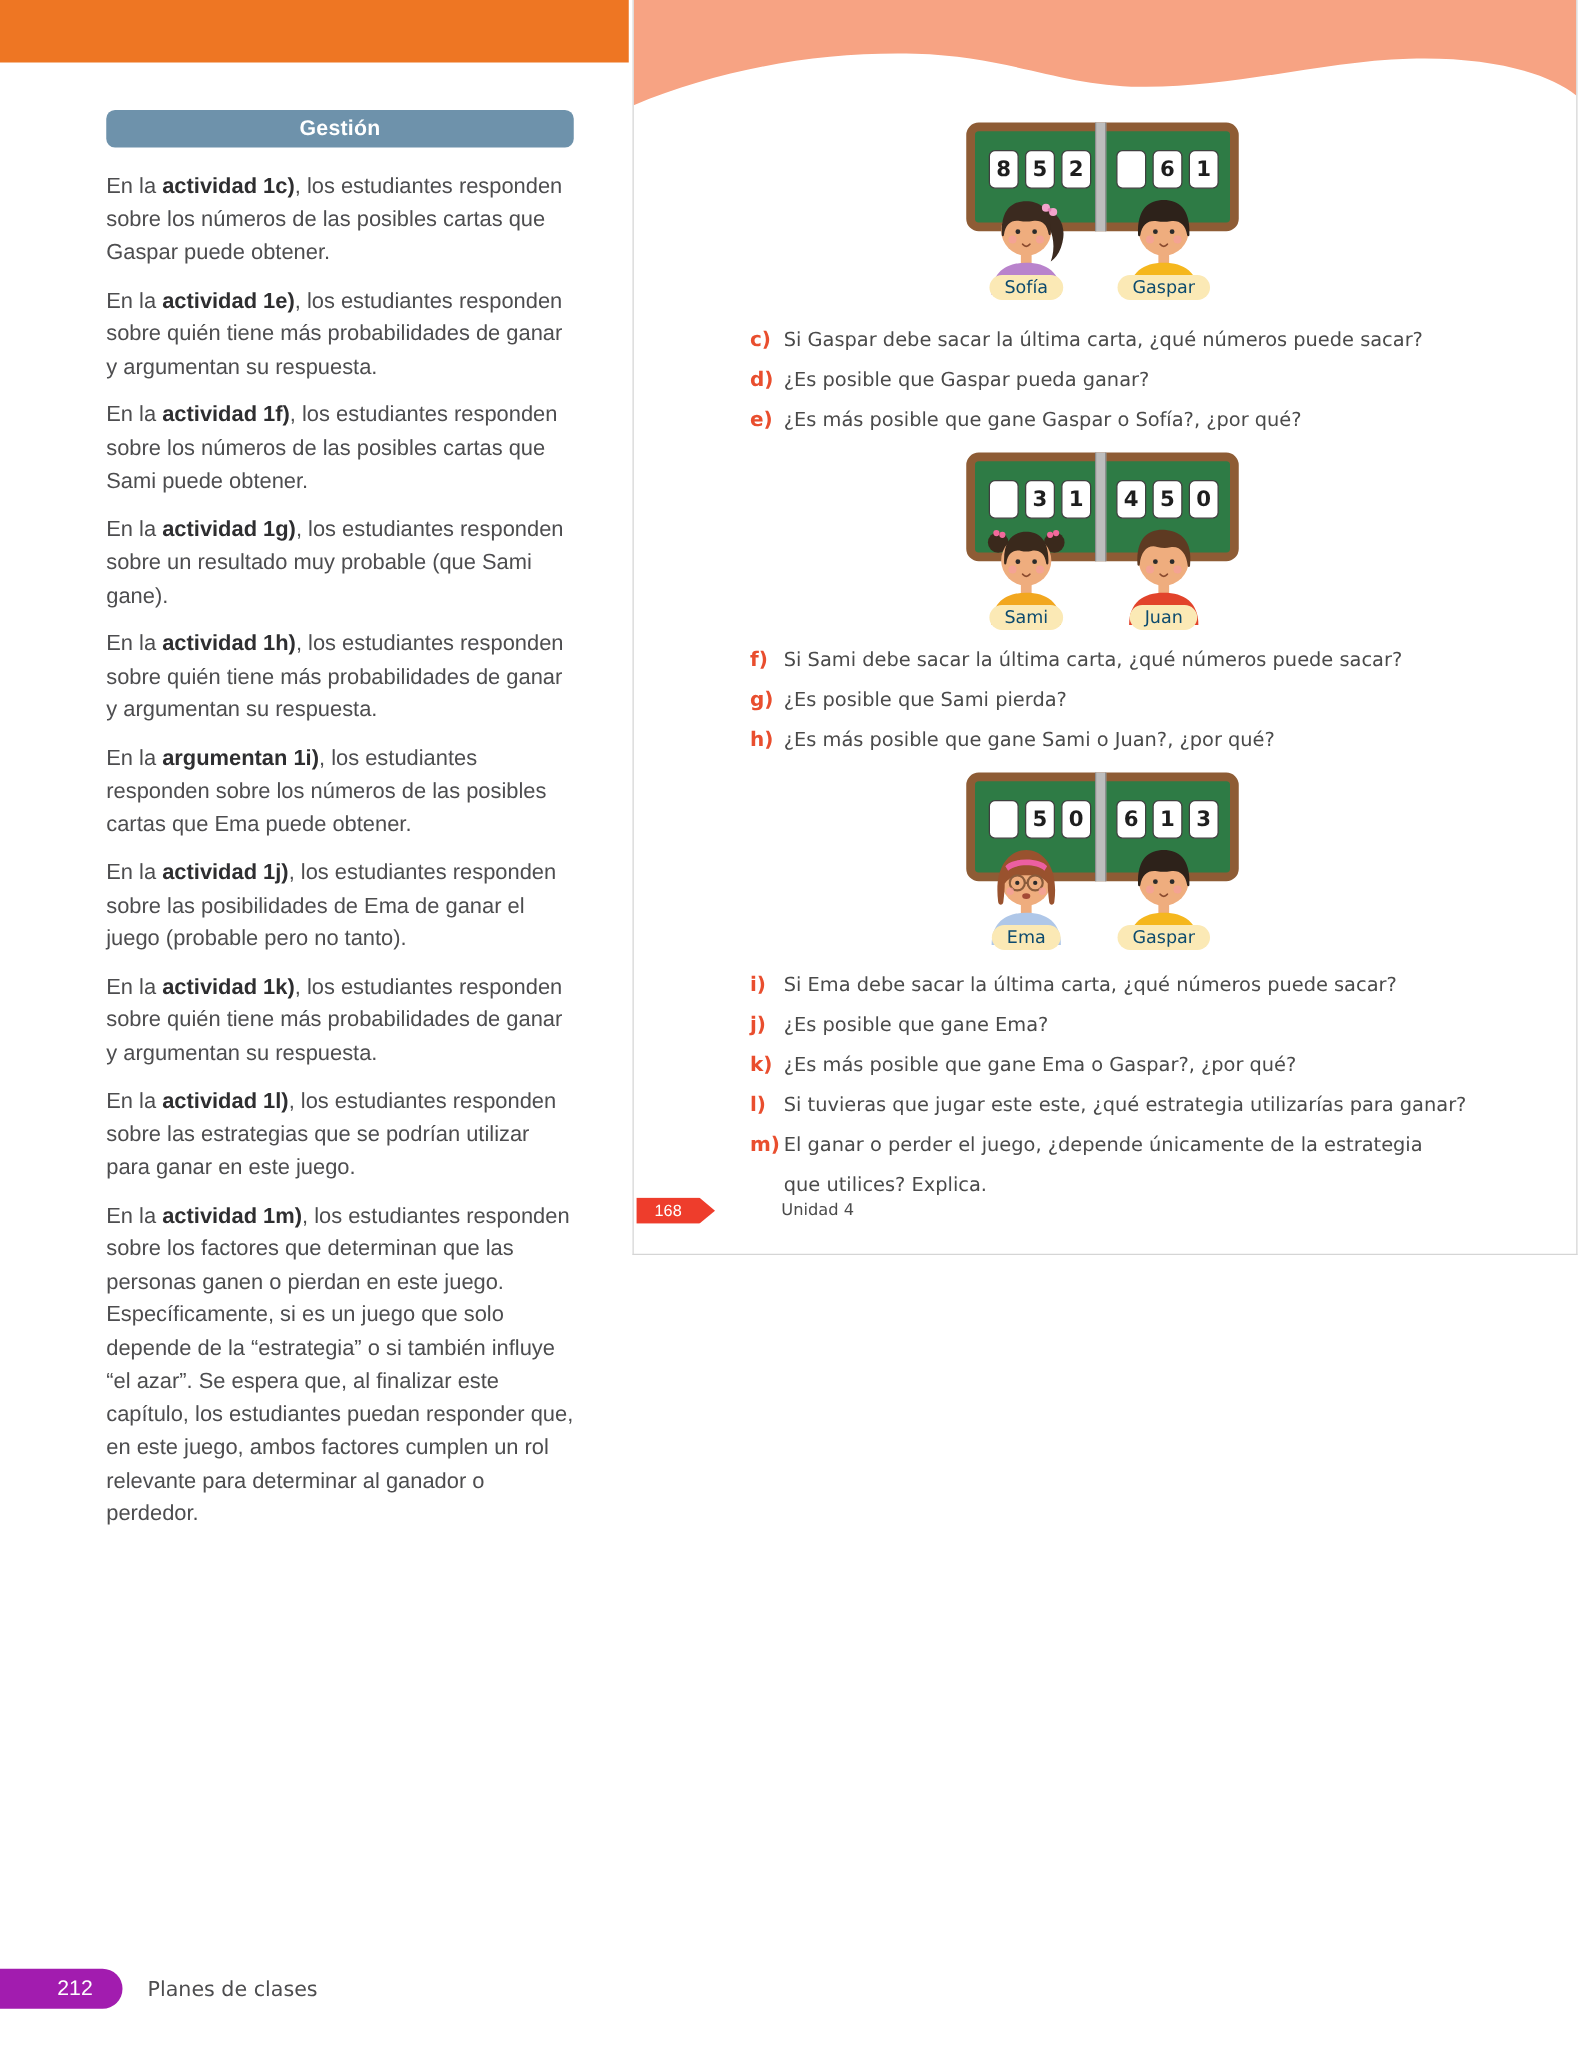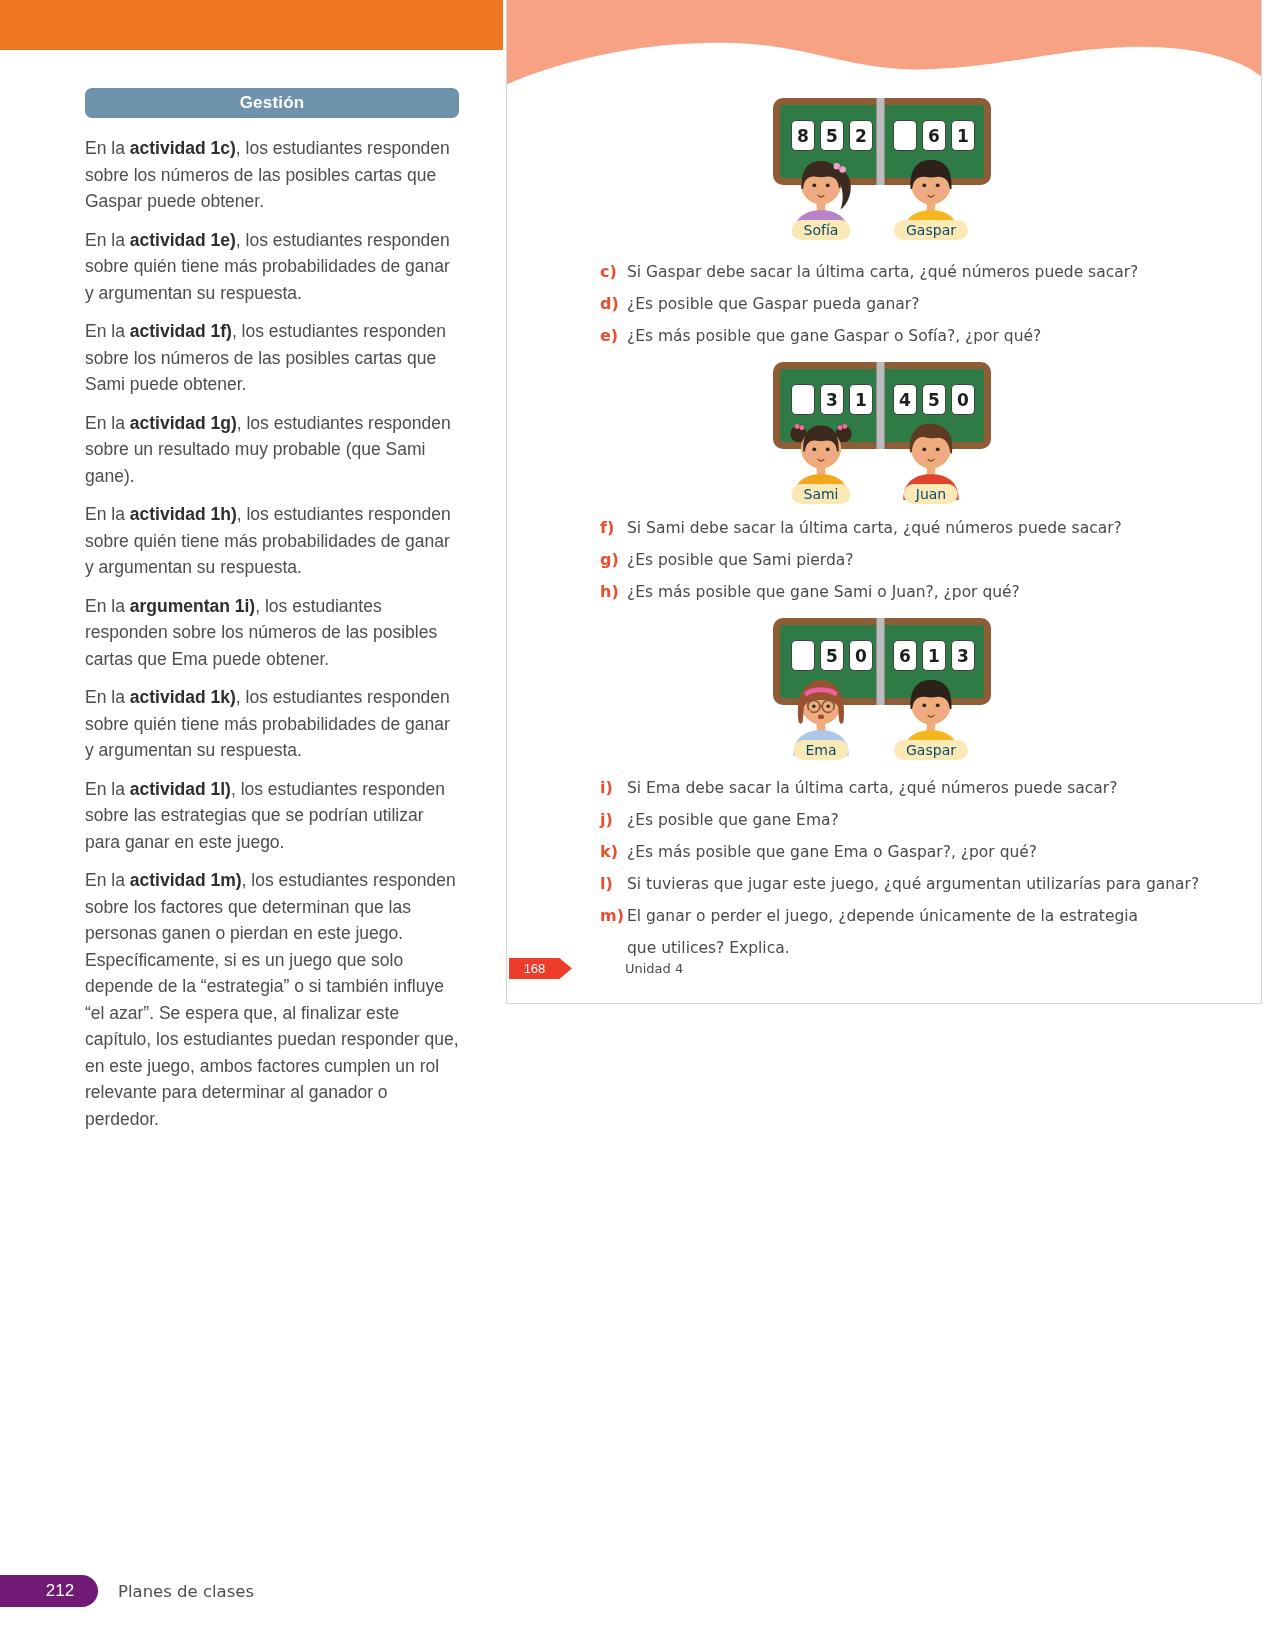--- a/index.html
+++ b/index.html
@@ -52,41 +52,42 @@
 
   
   .book-footer{position:absolute;left:2px;top:958px;display:flex;align-items:center;gap:40px;}
   .badge168{width:63px;height:21px;background:#EE3D2C;color:#fff;font-size:13px;
     display:flex;align-items:center;justify-content:center;padding-right:12px;box-sizing:border-box;
     clip-path:polygon(0 0,80% 0,100% 50%,80% 100%,0 100%);}
   .unidad{margin-left:13px;font-size:13px;color:#4C4C4C;font-family:"DejaVu Sans",sans-serif;}
 
   
   .guide-footer{position:absolute;left:0;top:1575px;display:flex;align-items:center;}
-  .badge212{width:98px;height:32px;background:#701a75;border-radius:0 16px 16px 0;color:#fff;
+  .badge212{width:98px;height:32px;background:#a21caf;border-radius:0 16px 16px 0;color:#fff;
     font-size:17px;display:flex;align-items:center;justify-content:center;
     padding-left:22px;box-sizing:border-box;}
   .pf-label{margin-left:20px;font-size:16.5px;color:#4D4D4F;font-family:"DejaVu Sans",sans-serif;}
 </style>
 </head>
 <body>
 
 <div class="canvas">
 
   <div class="top-band"></div>
 
   <div class="guide-col">
     <div class="gestion-pill">Gestión</div>
 
     <p class="para"><span>En la </span><b>actividad 1c)</b><span>, los estudiantes responden sobre los números de las posibles cartas que Gaspar puede obtener.</span></p>
     <p class="para"><span>En la </span><b>actividad 1e)</b><span>, los estudiantes responden sobre quién tiene más probabilidades de ganar y argumentan su respuesta.</span></p>
     <p class="para"><span>En la </span><b>actividad 1f)</b><span>, los estudiantes responden sobre los números de las posibles cartas que Sami puede obtener.</span></p>
     <p class="para"><span>En la </span><b>actividad 1g)</b><span>, los estudiantes responden sobre un resultado muy probable (que Sami gane).</span></p>
     <p class="para"><span>En la </span><b>actividad 1h)</b><span>, los estudiantes responden sobre quién tiene más probabilidades de ganar y argumentan su respuesta.</span></p>
     <p class="para"><span>En la </span><b>argumentan 1i)</b><span>, los estudiantes responden sobre los números de las posibles cartas que Ema puede obtener.</span></p>
+    <p class="para"><span>En la </span><b>actividad 1j)</b><span>, los estudiantes responden sobre las posibilidades de Ema de ganar el juego (probable pero no tanto).</span></p>
     <p class="para"><span>En la </span><b>actividad 1k)</b><span>, los estudiantes responden sobre quién tiene más probabilidades de ganar y argumentan su respuesta.</span></p>
     <p class="para"><span>En la </span><b>actividad 1l)</b><span>, los estudiantes responden sobre las estrategias que se podrían utilizar para ganar en este juego.</span></p>
     <p class="para"><span>En la </span><b>actividad 1m)</b><span>, los estudiantes responden sobre los factores que determinan que las personas ganen o pierdan en este juego. Específicamente, si es un juego que solo depende de la “estrategia” o si también influye “el azar”. Se espera que, al finalizar este capítulo, los estudiantes puedan responder que, en este juego, ambos factores cumplen un rol relevante para determinar al ganador o perdedor.</span></p>
   </div>
 
   <div class="book-page">
     <svg class="wave" viewBox="0 0 754 92" preserveAspectRatio="none">
       <path d="M0,0 H754 V78 C730,58 680,46 620,48 C550,50 480,72 405,71 C340,70 300,46 225,44 C150,42 70,56 0,86 Z" fill="#F7A383"></path>
     </svg>
 
@@ -264,21 +265,21 @@
       <div class="q">
           <span class="ql">j)</span>
           <span class="qt">¿Es posible que gane Ema?</span>
         </div>
       <div class="q">
           <span class="ql">k)</span>
           <span class="qt">¿Es más posible que gane Ema o Gaspar?, ¿por qué?</span>
         </div>
       <div class="q">
           <span class="ql">l)</span>
-          <span class="qt">Si tuvieras que jugar este juego, ¿qué argumentan utilizarías para ganar?</span>
+          <span class="qt">Si tuvieras que jugar este este, ¿qué estrategia utilizarías para ganar?</span>
         </div>
       <div class="q">
           <span class="ql">m)</span>
           <span class="qt">El ganar o perder el juego, ¿depende únicamente de la estrategia</span>
         </div>
       <div class="qcont">que utilices? Explica.</div>
     </div>
 
     <div class="book-footer">
       <div class="badge168">168</div>

